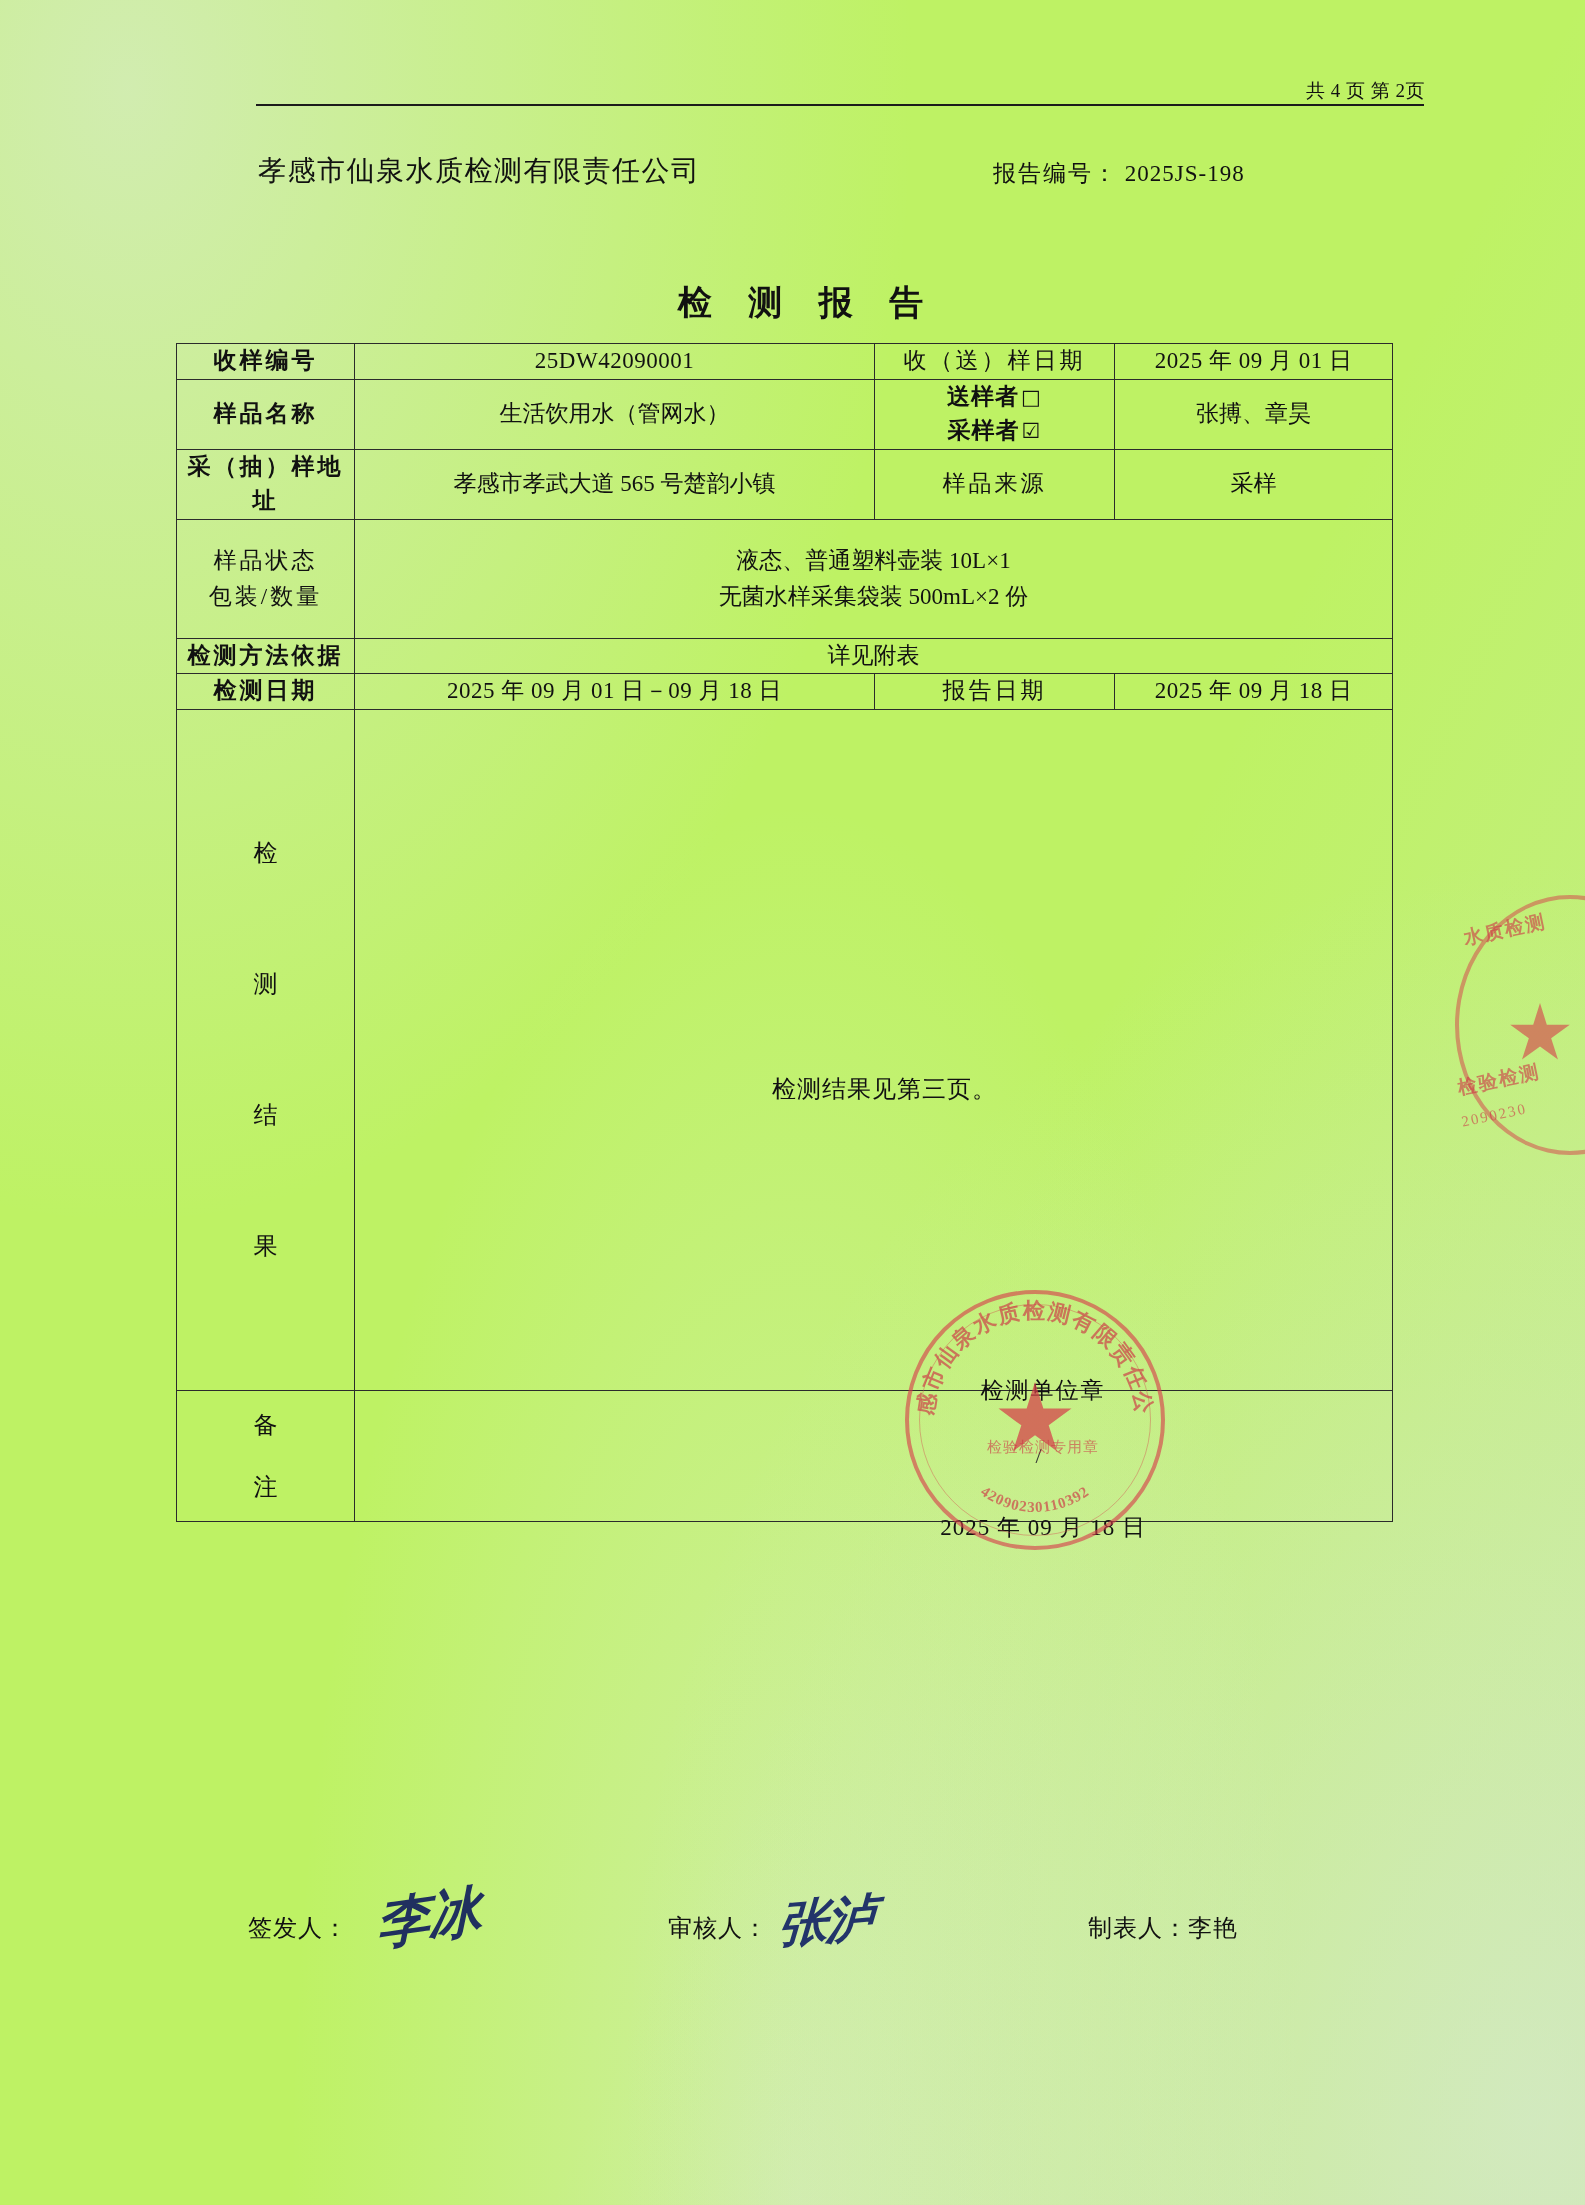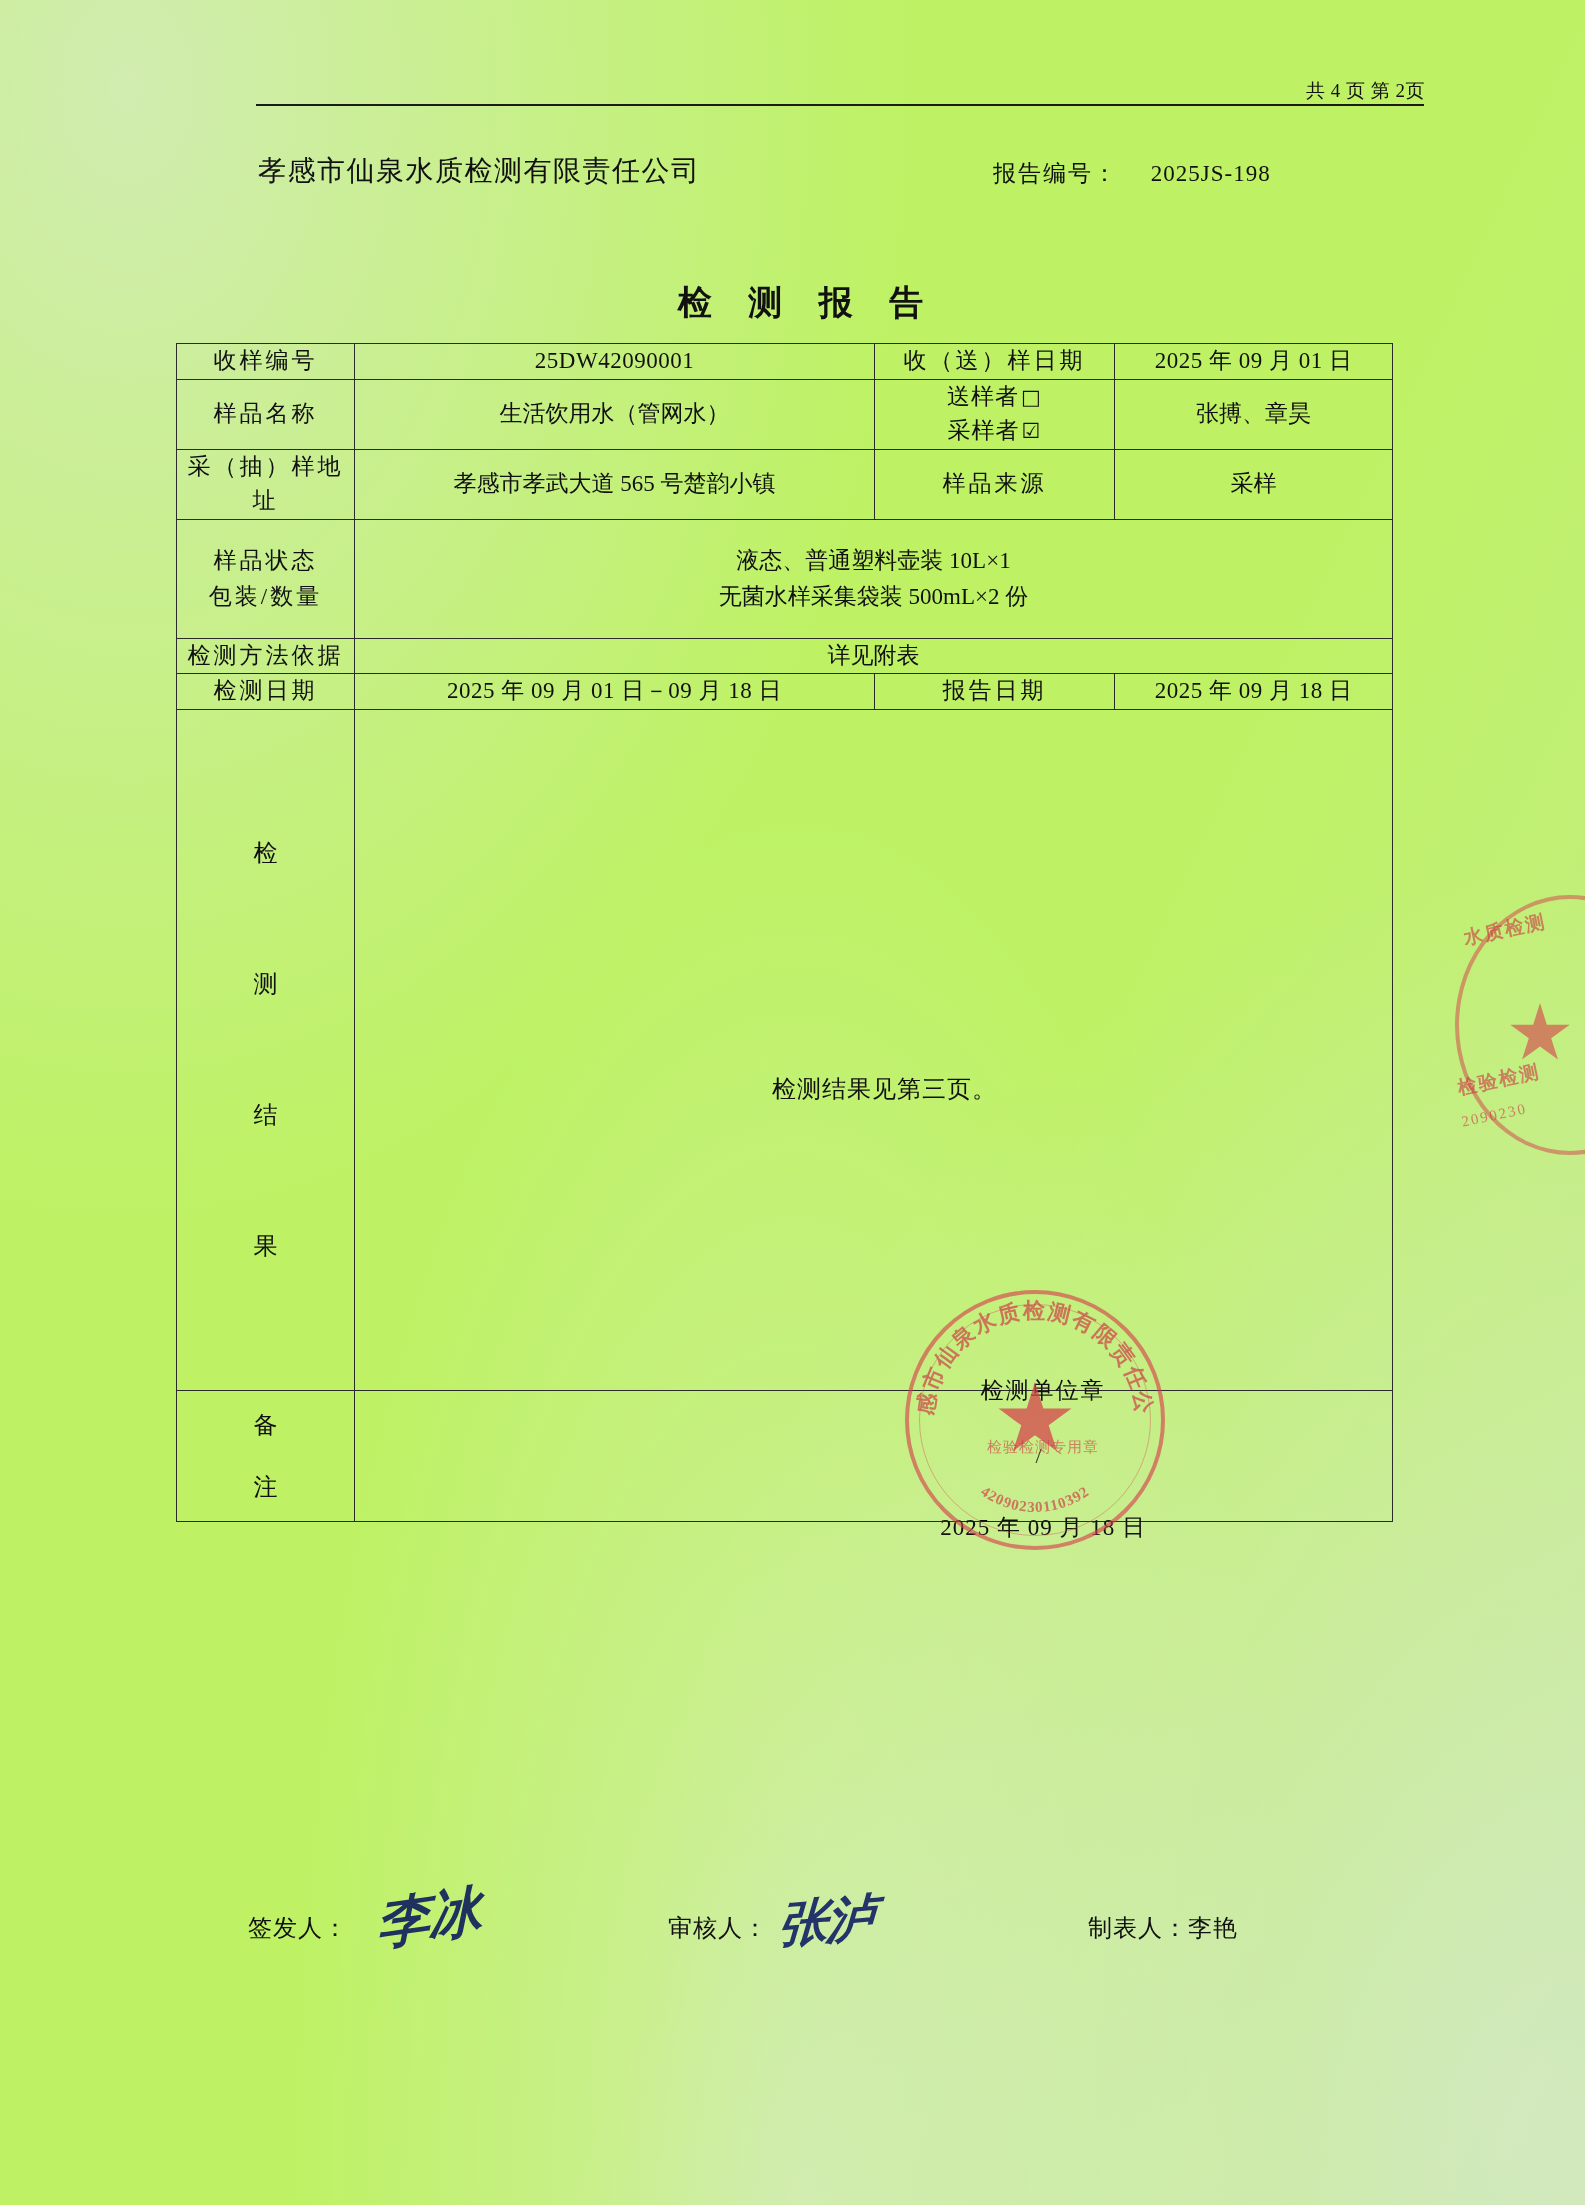--- a/index.html
+++ b/index.html
@@ -59,21 +59,21 @@
   }
   .report-no {
     position: absolute;
     top: 158px;
     left: 985px;
     font-size: 23px;
     letter-spacing: 1px;
     white-space: nowrap;
   }
   .report-no .lbl { letter-spacing: 2px; }
-  .report-no .val { margin-left: 26px; font-family: "Liberation Serif", serif; text-align: center; }
+  .report-no .val { font-family: "Liberation Serif", serif; text-align: center; }
 
   .doc-title {
     position: absolute;
     top: 240px;
     left: 0;
     width: 1585px;
     text-align: center;
     font-size: 34px;
     font-weight: bold;
     letter-spacing: 14px;
@@ -92,21 +92,21 @@
   table.main td {
     border: 1.6px solid #2b2b2b;
     font-size: 23px;
     padding: 0 10px;
     text-align: center;
     vertical-align: middle;
     line-height: 1.5;
   }
   .lab { letter-spacing: 3px; }
   .mono { font-family: "Liberation Serif", serif; letter-spacing: 0.5px; }
-  .cell-pad { padding: 12px 14px; }
+  .cell-pad { padding: 12px 14px; font-weight: bold; }
 
   .two-line { line-height: 1.55; }
   .two-line .ln { display: block; }
 
   .sender-box { text-align: center; margin-top: 42px; }
   .sender-box .row {
     display: block;
     white-space: nowrap;
     letter-spacing: 1px;
   }

